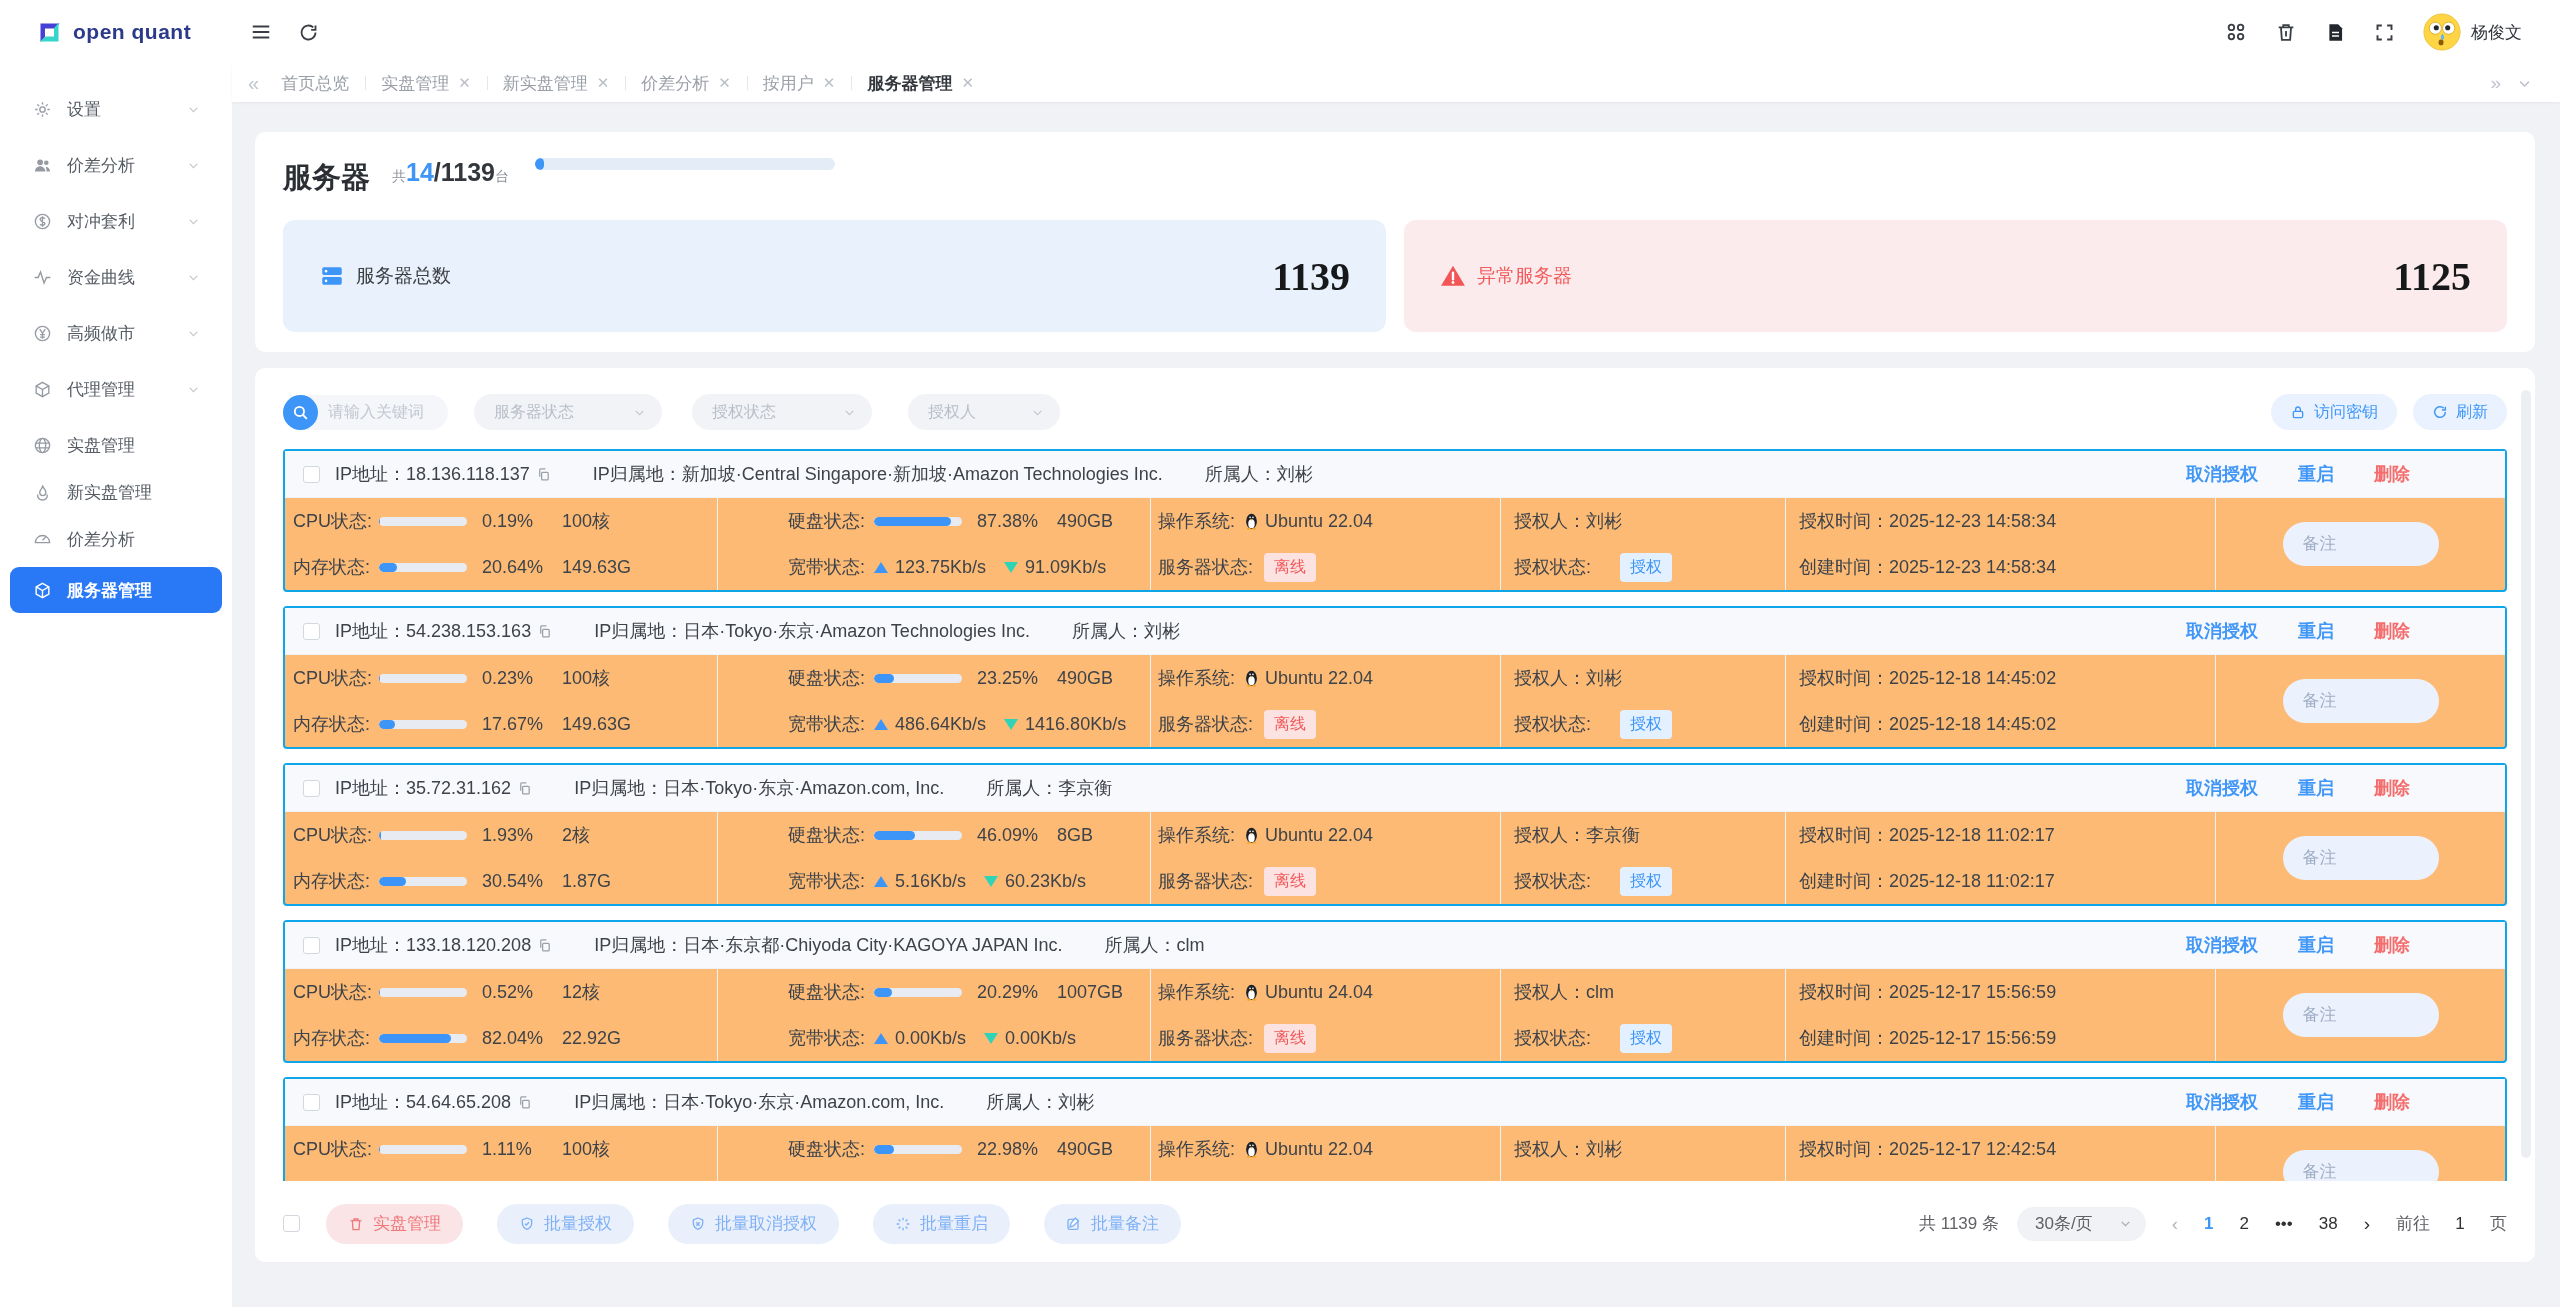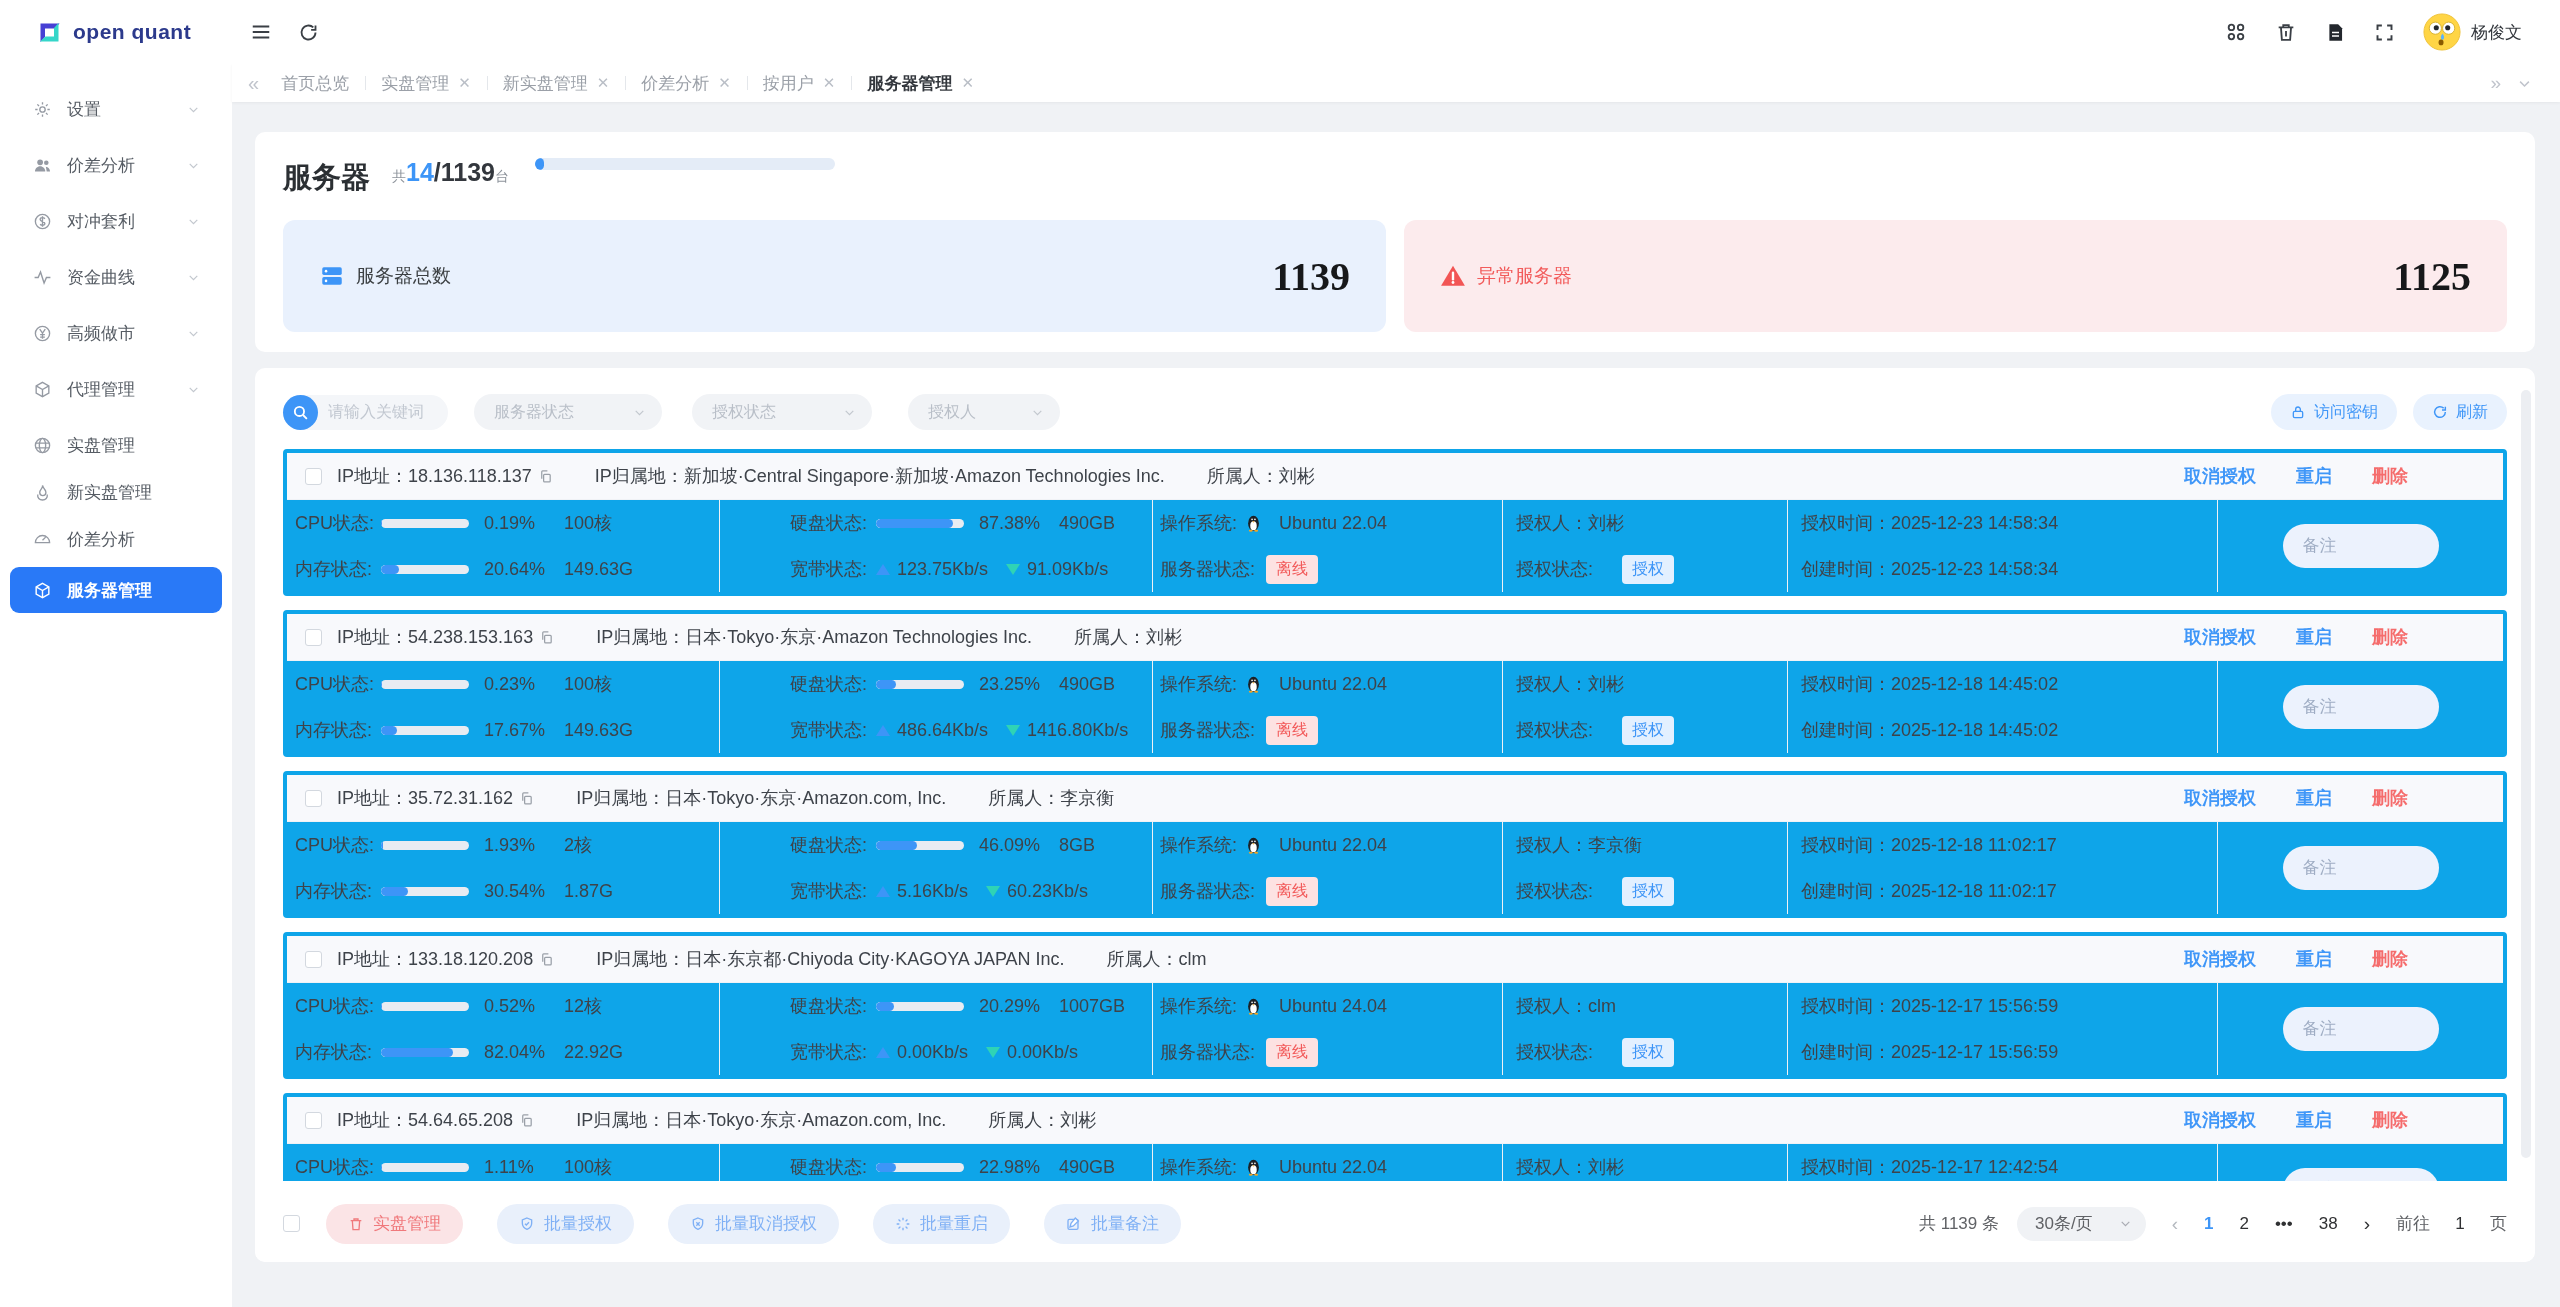--- a/index.html
+++ b/index.html
@@ -70,21 +70,21 @@
   .pill-select { height:36px; border-radius:18px; background:#f1f3f6; display:flex; align-items:center; padding:0 16px 0 20px; font-size:16px; color:#b9bfc8; cursor:pointer; }
   .pill-select .sel-chev { margin-left:auto; color:#c2c7ce; }
   .ps1 { width:188px; margin-left:26px; }
   .ps2 { width:180px; margin-left:30px; }
   .ps3 { width:152px; margin-left:36px; }
   .filter-actions { margin-left:auto; display:flex; gap:16px; }
   .blue-pill-btn { height:36px; border-radius:18px; background:#e9f2fe; color:#4097f8; font-size:16px; display:flex; align-items:center; gap:8px; padding:0 19px; cursor:pointer; }
 
   
   .rows { margin-top:18px; height:732px; overflow:hidden; }
-  .srow { border:4px solid #0ea5e9; border-radius:4px; margin-bottom:14px; background:#0ea5e9; }
+  .srow { border:2px solid #0ea5e9; border-radius:4px; margin-bottom:14px; background:#fdba74; }
   .srow-head { height:46px; background:#f8f9fc; display:flex; align-items:center; padding:0 20px 0 18px; font-size:18px; color:#3e434a; }
   .cb { width:17px; height:17px; border:1.5px solid #d3d8df; border-radius:3px; background:#fff; cursor:pointer; flex:none; }
   .srow-head .cb { margin-right:15px; }
   .hfield { display:flex; align-items:center; }
   .hfield + .hfield { margin-left:42px; }
   .copy-ic { margin-left:6px; color:#9aa0a8; cursor:pointer; }
   .row-actions { margin-left:auto; display:flex; gap:40px; padding-right:75px; font-size:18px; font-weight:bold; }
   .lnk-blue { color:#4097f8; cursor:pointer; }
   .lnk-red { color:#f56c6c; cursor:pointer; }
   .srow-body { display:flex; border-top:1px solid #f0f2f6; }
@@ -100,21 +100,21 @@
   .flabel { width:86px; flex:none; }
   .flabel2 { width:106px; flex:none; }
   .bar { width:88px; height:9px; border-radius:5px; background:#e8ecf2; overflow:hidden; margin-right:15px; flex:none; }
   .bar i { display:block; height:100%; background:#3d95f7; border-radius:5px; }
   .pct { width:80px; flex:none; }
   .tri-up { width:0; height:0; border-left:7px solid transparent; border-right:7px solid transparent; border-bottom:11px solid #3d95f7; margin-right:7px; }
   .tri-dn { width:0; height:0; border-left:7px solid transparent; border-right:7px solid transparent; border-top:11px solid #2fd3b5; margin:0 7px 0 18px; }
   .badge { font-size:16px; border-radius:4px; padding:4px 10px; }
   .badge.red { background:#fde2e2; color:#f25a5a; }
   .badge.blue { background:#e3f0ff; color:#3d95f7; }
-  .os-wrap { display:flex; align-items:center; gap:18px; }
+  .os-wrap { display:flex; align-items:center; gap:6px; }
   .remark-input { width:156px; height:44px; border:none; outline:none; background:#ecf2fd; border-radius:22px; padding:0 20px; font-size:17px; color:#3e434a; }
   .remark-input::placeholder { color:#9fadc4; }
 
   
   .scroll-strip { position:absolute; right:4px; top:22px; width:10px; height:768px; background:#eceef2; border-radius:5px; }
 
   
   .list-footer { position:absolute; left:0; right:0; bottom:0; height:77px; background:#fff; display:flex; align-items:center; padding:0 28px; border-radius:0 0 10px 10px; }
   .list-footer .cb { margin-right:26px; }
   .batch-btn { height:40px; border-radius:20px; display:flex; align-items:center; gap:9px; padding:0 22px; font-size:17px; cursor:pointer; }

